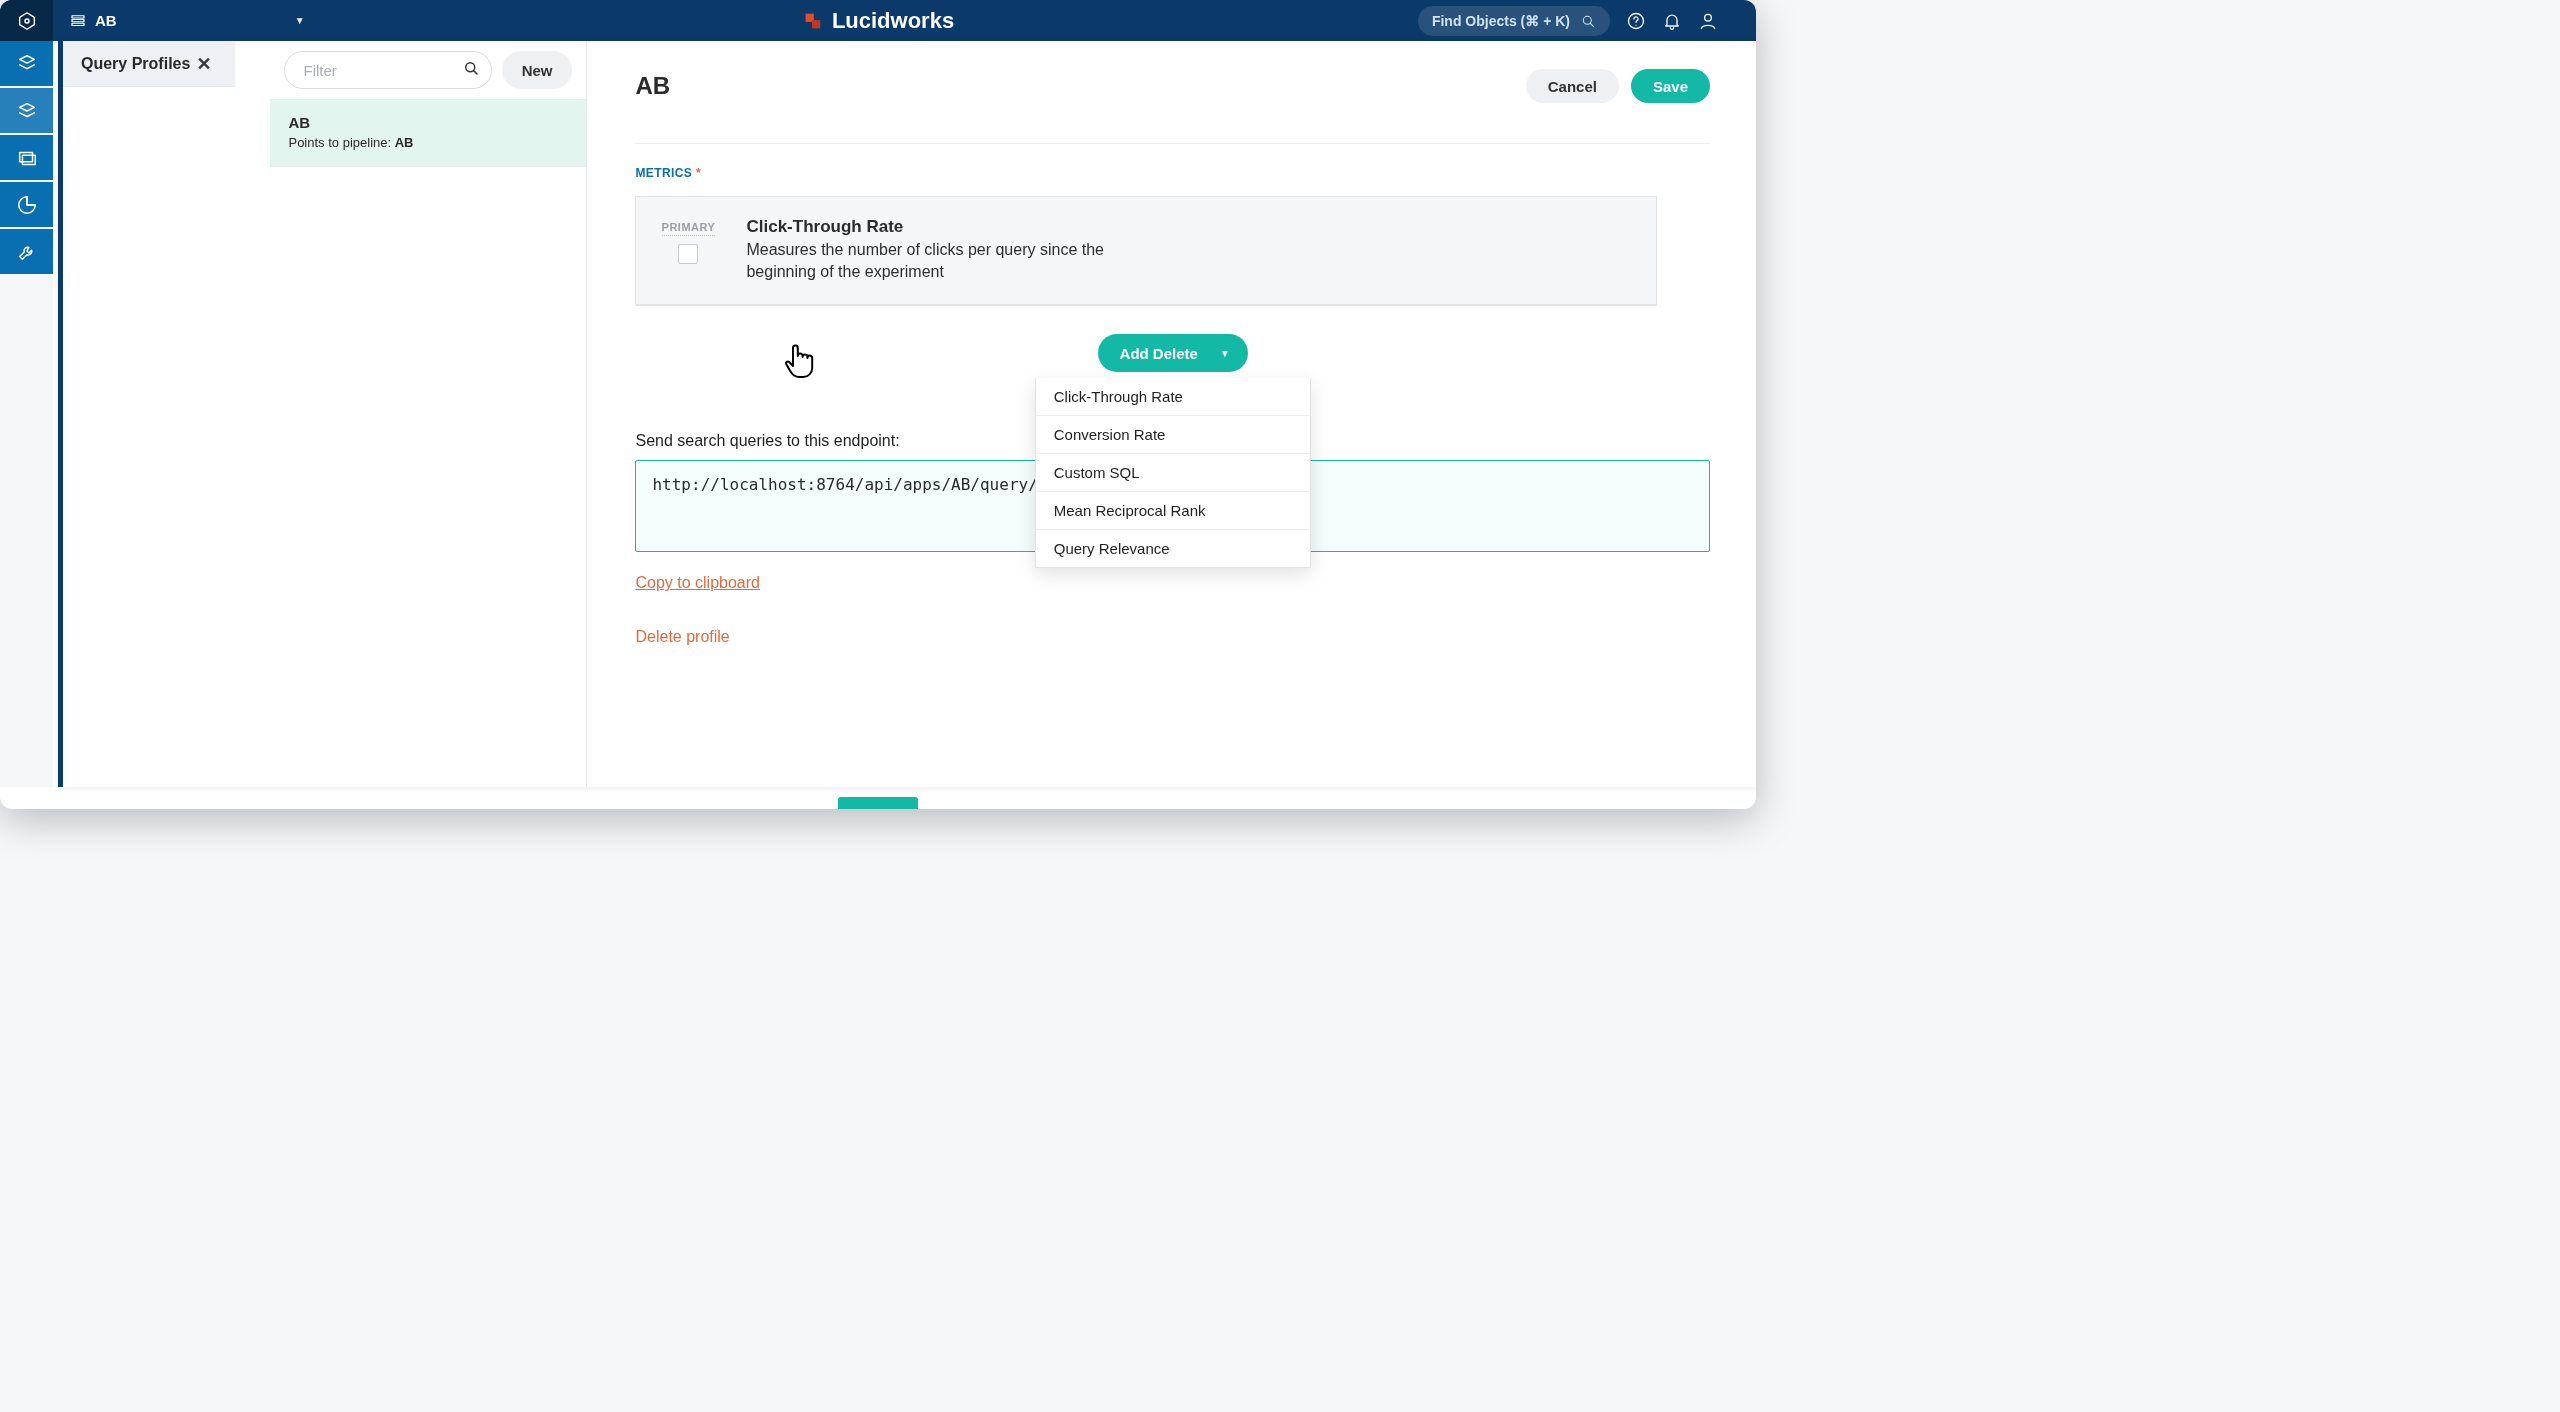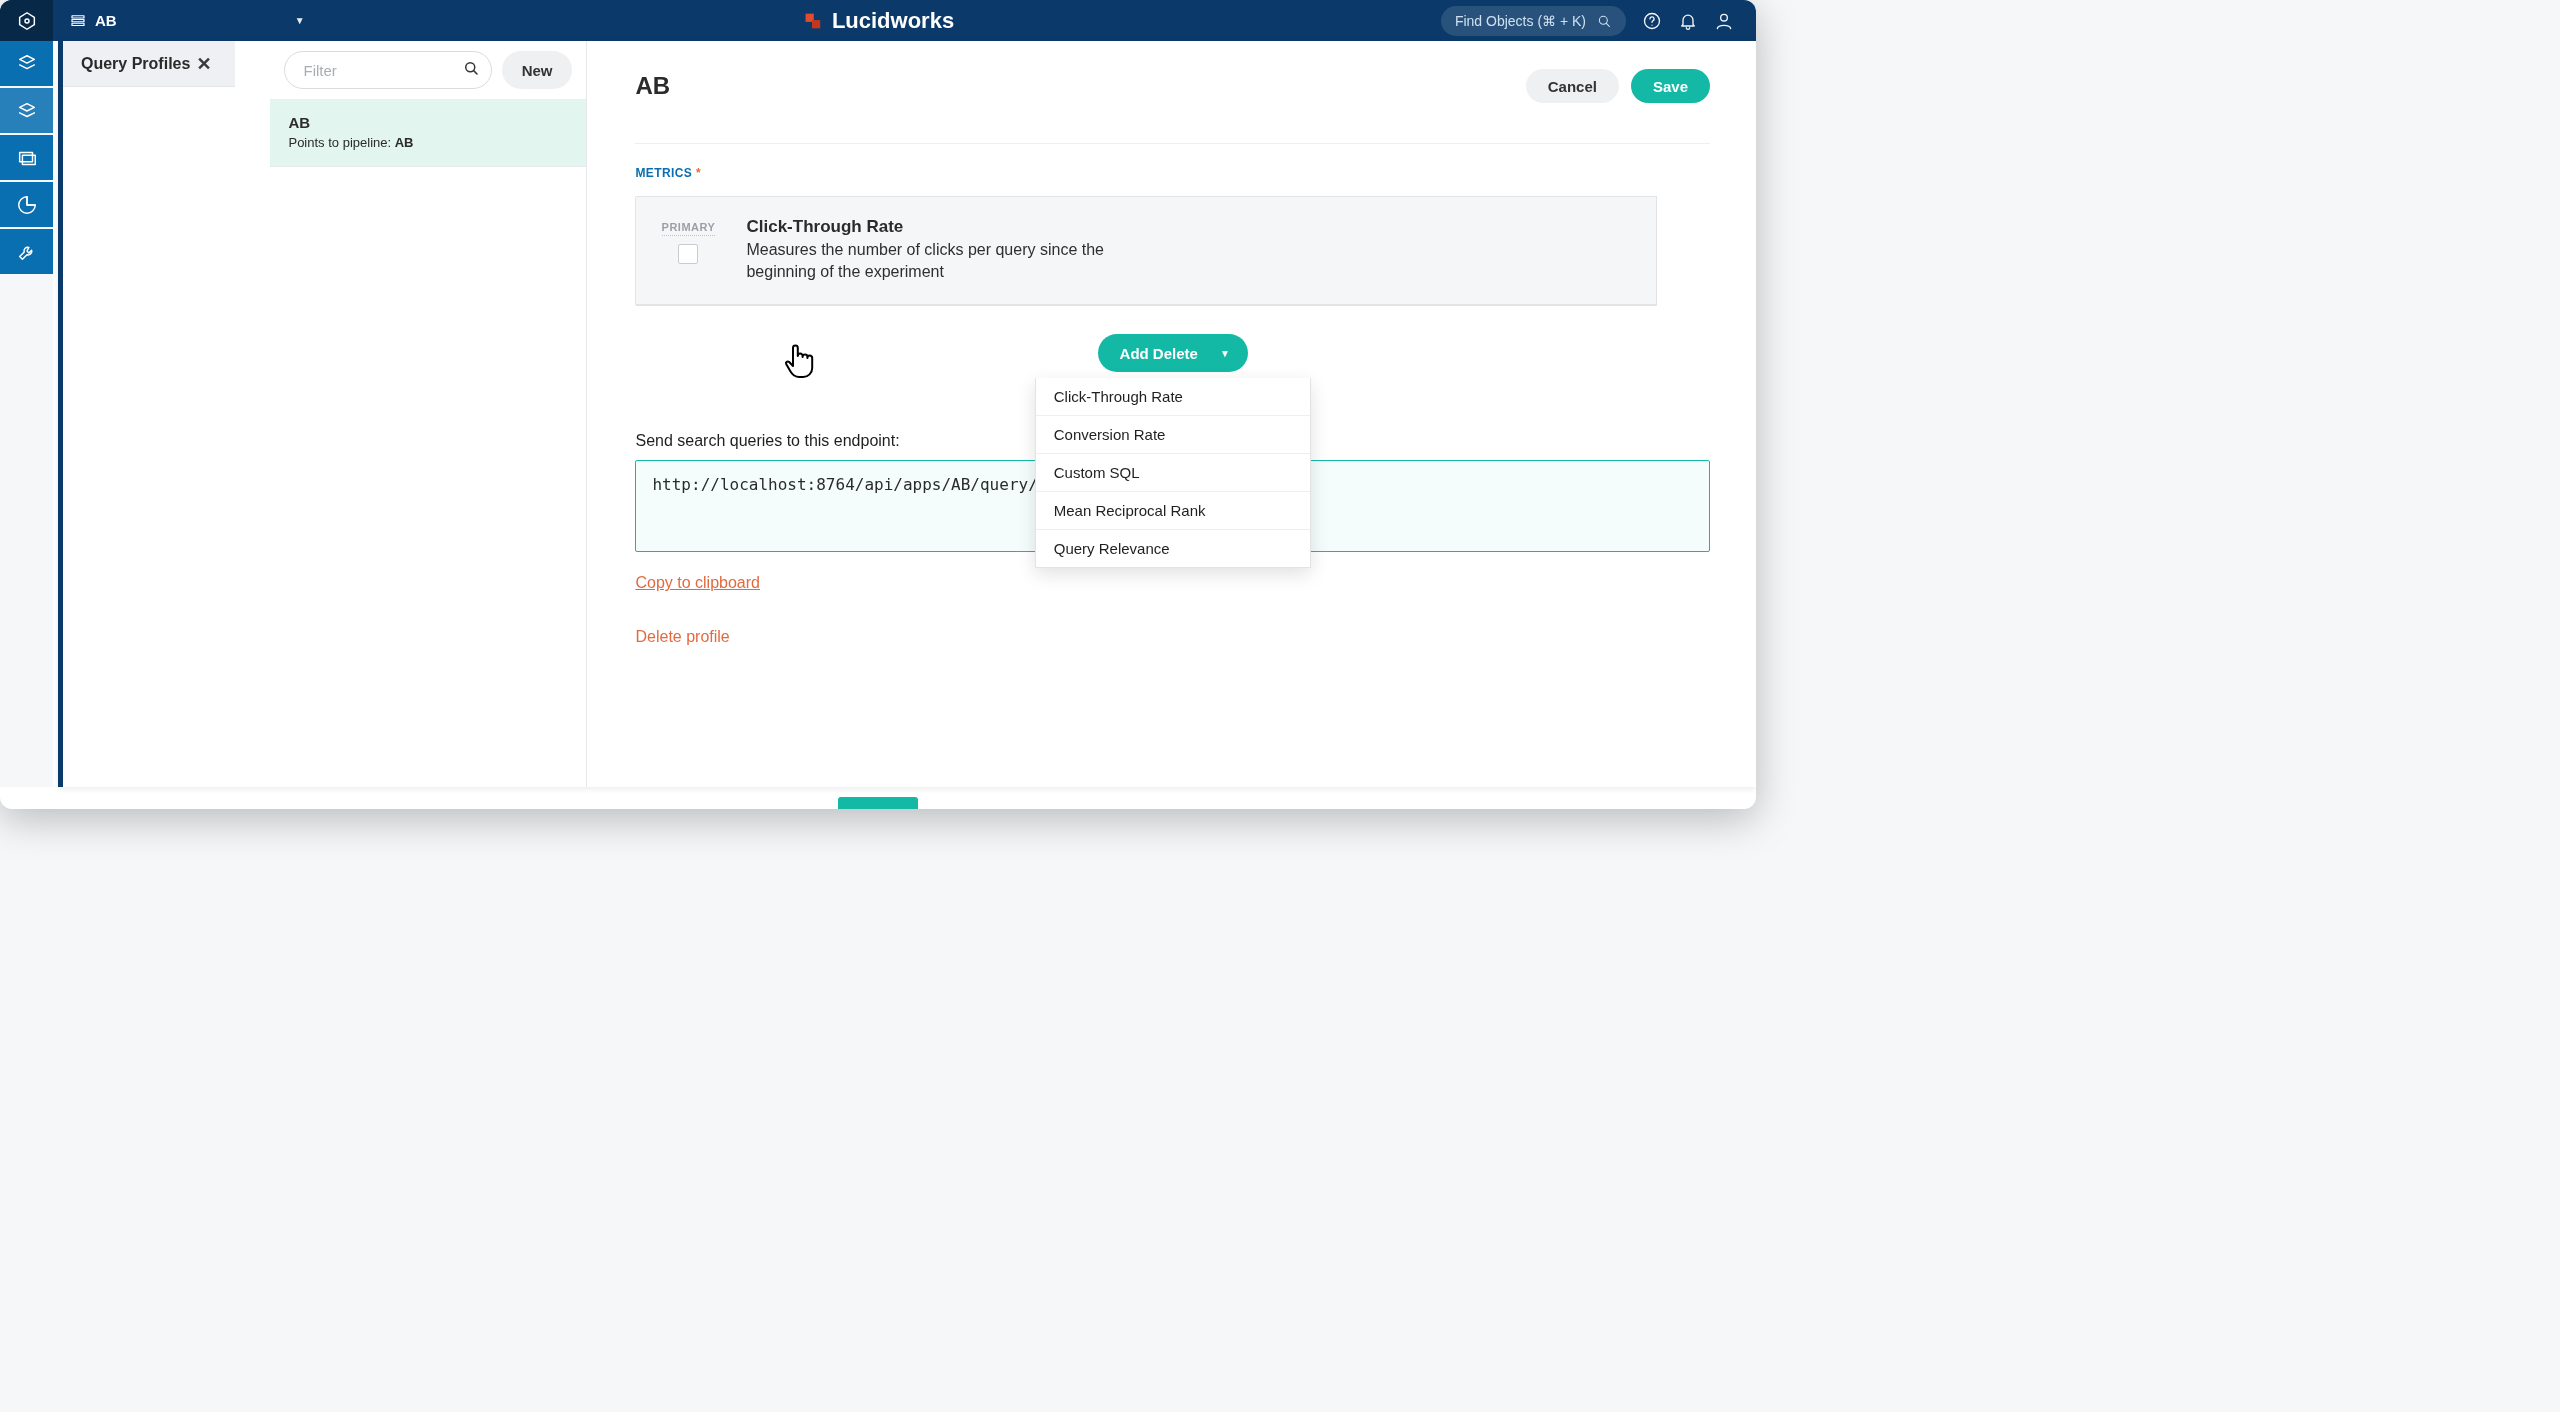--- a/index.html
+++ b/index.html
@@ -50,21 +50,22 @@
   .topbar .app-switch .chev { margin-left: 170px; opacity: .9; font-size: 10px; }
   .topbar .center-brand {
     position: absolute;
     left: 50%; transform: translateX(-50%);
     display: flex; align-items: center; gap: 8px;
     font-size: 22px; font-weight: 600;
   }
   .topbar .right {
     margin-left: auto;
     display: flex; align-items: center; gap: 16px;
-    padding-right: 22px;
+    padding-right: 38px;
+    font-weight: bold;
   }
   .find-objects {
     background: rgba(255,255,255,0.12);
     border-radius: 16px;
     height: 30px;
     padding: 0 14px;
     display: flex; align-items: center;
     color: #cfe0ef; font-size: 14px;
     gap: 10px;
   }

